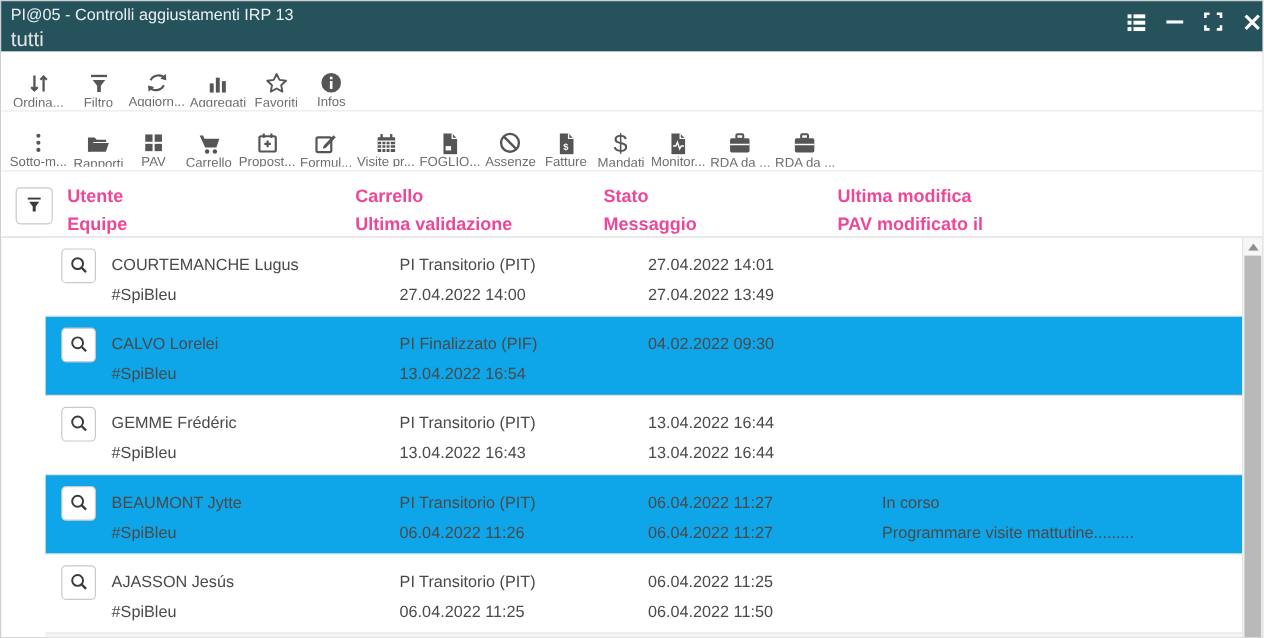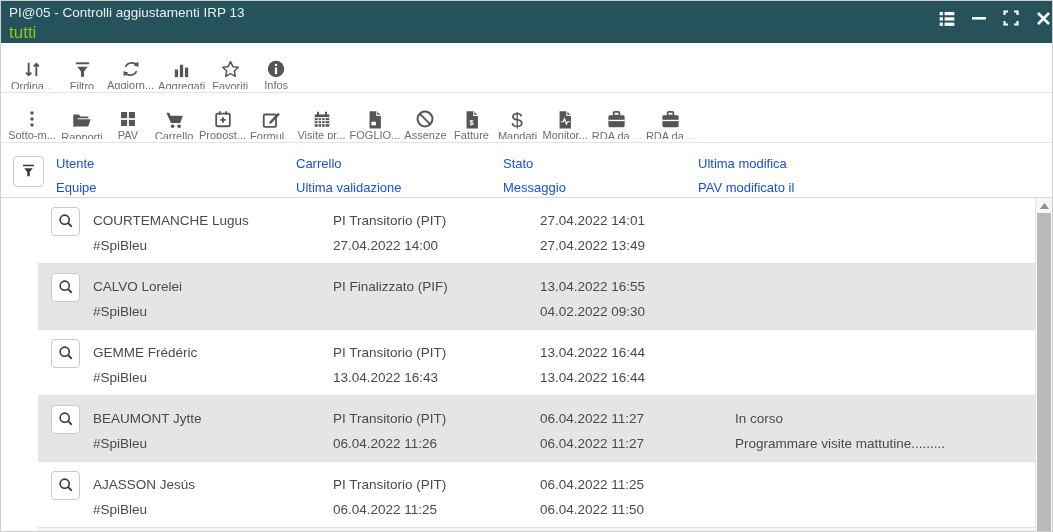--- a/index.html
+++ b/index.html
@@ -4,43 +4,43 @@
 <style>
   * { margin:0; padding:0; box-sizing:border-box; }
   html,body { width:1053px; height:532px; }
   body { font-family:"Liberation Sans", sans-serif; background:#fff; overflow:hidden; }
   .window { width:1053px; height:532px; border:1px solid #cfcfcf; display:flex; flex-direction:column; background:#fff; }
 
   
   .titlebar { background:#26525B; color:#fff; height:42px; flex:0 0 42px; padding:3px 0 0 8px; display:flex; justify-content:space-between; }
   .titlebar .titles { line-height:1.35; }
   .titlebar .t1 { font-size:13.5px; color:#e9f0f1; }
-  .titlebar .t2 { font-size:17px; color:#84cc16; }
+  .titlebar .t2 { font-size:17px; color:#e5e5e5; }
   .win-controls { display:flex; align-items:flex-start; gap:14px; padding-top:5px; }
   .win-btn { width:18px; height:18px; display:flex; align-items:center; justify-content:center; cursor:pointer; }
   .win-btn svg { display:block; }
 
   
   .toolbar { height:50px; flex:0 0 50px; background:#fff; border-bottom:1px solid #e4e4e4; display:flex; align-items:stretch; padding-left:4px; }
   .tb-item { min-width:46px; padding:16px 2px 3px 2px; display:flex; flex-direction:column; align-items:center; justify-content:space-between; cursor:pointer; }
   .tb-item .ico { height:22px; display:flex; align-items:center; justify-content:center; color:#555; }
   .tb-item .lbl { font-size:11px; color:#6e6e6e; white-space:nowrap; max-width:52px; overflow:hidden; }
   .tb-item svg { display:block; }
 
   
   .grid { display:grid; grid-template-columns:55px 240px 207px 195px auto; }
   .thead { height:55px; flex:0 0 55px; border-bottom:1px solid #d7d7d7; background:#fff; padding-right:17px; }
-  .thead .cell { padding-top:9px; font-size:13px; font-weight:normal; color:#1d4ed8; line-height:24px; }
+  .thead .cell { padding-top:9px; font-size:15px; font-weight:bold; color:#ec4899; line-height:24px; }
   .iconcell { display:flex; align-items:center; justify-content:center; }
   .sq-btn { width:31px; height:31px; border:1px solid #c9c9c9; border-radius:4px; background:#fff; display:flex; align-items:center; justify-content:center; cursor:pointer; }
 
   .tbody { position:relative; flex:1 1 auto; overflow:hidden;padding-left:37px; }
   .rows { margin-right:17px; }
   .trow { height:66px; border-bottom:1px solid #e0e0e0; background:#fff; }
-  .trow.alt { background:#e5e5e5; }
+  .trow.alt { background:#0ea5e9; }
   .trow .cell { padding-top:10px; font-size:13.5px; color:#4a4a4a; line-height:25px; }
   .trow .iconcell { align-items:flex-start; padding-top:9px; }
   .partial-row { height:6px; background:#f4f4f4; }
 
   
   .vscroll { position:absolute; top:0; right:0; width:17px; height:100%; background:#f6f6f6; border-left:1px solid #e6e6e6; }
   .vscroll .arrow { height:15px; display:flex; align-items:center; justify-content:center; cursor:pointer; }
   .vscroll .thumb { position:absolute; top:15px; left:1px; right:1px; bottom:0; background:#b9b9b9; cursor:pointer; }
 </style>
 </head>
@@ -412,23 +412,23 @@
                   <use href="#i-mag"></use>
                 </svg></span>
             </button>
           </div>
         <div class="cell">
             <div>CALVO Lorelei</div>
             <div>#SpiBleu</div>
           </div>
         <div class="cell">
             <div>PI Finalizzato (PIF)</div>
-          </div>
-        <div class="cell">
-            <div>13.04.2022 16:55</div>
+            <div>13.04.2022 16:54</div>
+          </div>
+        <div class="cell">
             <div>04.02.2022 09:30</div>
           </div>
         <div class="cell">
             <div></div>
             <div></div>
           </div>
       </div>
 
       <div class="trow grid">
         <div class="iconcell">

